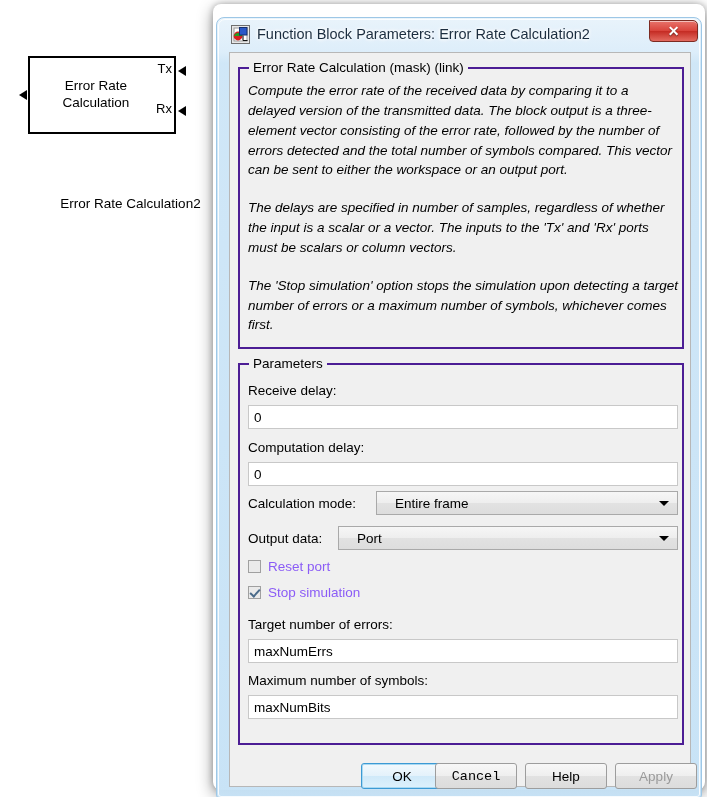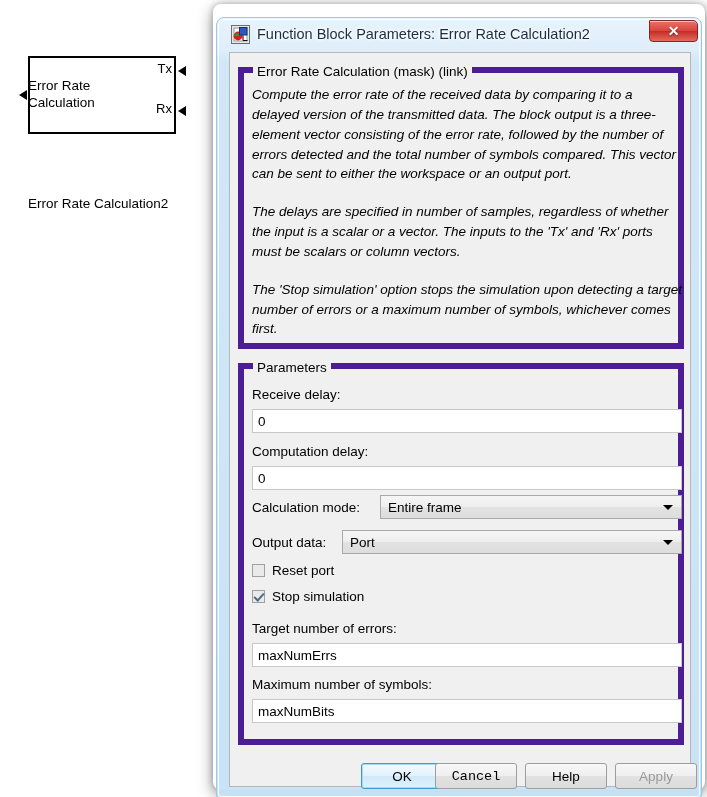--- a/index.html
+++ b/index.html
@@ -19,21 +19,21 @@
   }
   #block-group {
     position: absolute; left: 28px; top: 56px; width: 150px; height: 80px;
   }
   #block-body {
     position: absolute; left: 0; top: 0; width: 148px; height: 78px;
     border: 2px solid #000; background: #ffffff; box-sizing: border-box;
   }
   #block-label-inner {
     position: absolute; left: 0; top: 0; width: 136px; height: 78px;
-    display: flex; flex-direction: column; align-items: flex-start; justify-content: center;
+    display: flex; flex-direction: column; align-items: center; justify-content: center;
     font-size: 13.5px; color: #000; line-height: 1.25; text-align: center;
   }
   .port-arrow {
     position: absolute; width: 0; height: 0;
     border-top: 5px solid transparent;
     border-bottom: 5px solid transparent;
   }
   
   .port-in {
     border-right: 8px solid #000;
@@ -49,21 +49,21 @@
     border-bottom: 5px solid transparent;
     border-right: 8px solid #000;
   }
   .port-text {
     position: absolute; right: 6px; font-size: 13px; color: #000; line-height: 1;
   }
   #port-tx-text { top: 6px; }
   #port-rx-text { top: 46px; text-align: right; }
   #block-caption {
     position: absolute; left: 0; top: 140px; width: 205px;
-    text-align: left; font-size: 13.5px; color: #000;
+    text-align: center; font-size: 13.5px; color: #000;
   }
 
   
   #window-shadow {
     position: absolute; left: 213px; top: 4px; width: 492px; height: 786px;
     border-radius: 8px;
     box-shadow: 0 5px 16px rgba(0,0,0,0.42), 0 0 6px rgba(0,0,0,0.25);
     background: transparent;
   }
   #window {
@@ -120,21 +120,21 @@
     position: absolute; left: 12px; top: 34px; width: 462px; height: 735px;
     background: #f0f0f0;
     border: 1px solid #b7b7b7;
     box-sizing: border-box;
     overflow: hidden;
   }
 
   
   .groupbox {
     position: absolute;
-    border: 6px solid #4c1d95;
+    border: 2px solid #4c1d95;
     background: #f0f0f0;
     box-sizing: border-box;
   }
   .group-title {
     position: absolute; top: -9px; left: 9px;
     background: #f0f0f0; padding: 0 4px;
     font-size: 13.5px; color: #000;
     white-space: nowrap;
   }
   #desc-group { left: 8px; top: 14px; width: 446px; height: 282px; }
@@ -162,32 +162,32 @@
     display: flex; align-items: center;
     height: 24px;
   }
   .combo {
     position: absolute; height: 24px;
     background: linear-gradient(to bottom, #f6f6f6 0%, #eeeeee 48%, #e2e2e2 50%, #dddddd 100%);
     border: 1px solid #a9a9a9;
     box-sizing: border-box;
     display: flex; align-items: center;
     font-size: 13.5px; color: #000;
-    padding: 0 7px;
+    padding: 0 18px;
   }
   .combo-arrow {
     position: absolute; right: 8px; top: 50%; margin-top: -2px;
     width: 0; height: 0;
     border-left: 5px solid transparent;
     border-right: 5px solid transparent;
     border-top: 5px solid #000;
   }
   .checkbox-row {
     position: absolute; display: flex; align-items: center;
-    font-size: 13.5px; color: #000000;
+    font-size: 13.5px; color: #8b5cf6;
   }
   .checkbox-box {
     width: 13px; height: 13px; margin-right: 7px;
     background: #eaeaea;
     border: 1px solid #a0a0a0;
     box-sizing: border-box;
     position: relative;
     flex: none;
   }
   .checkbox-box.checked::after {

